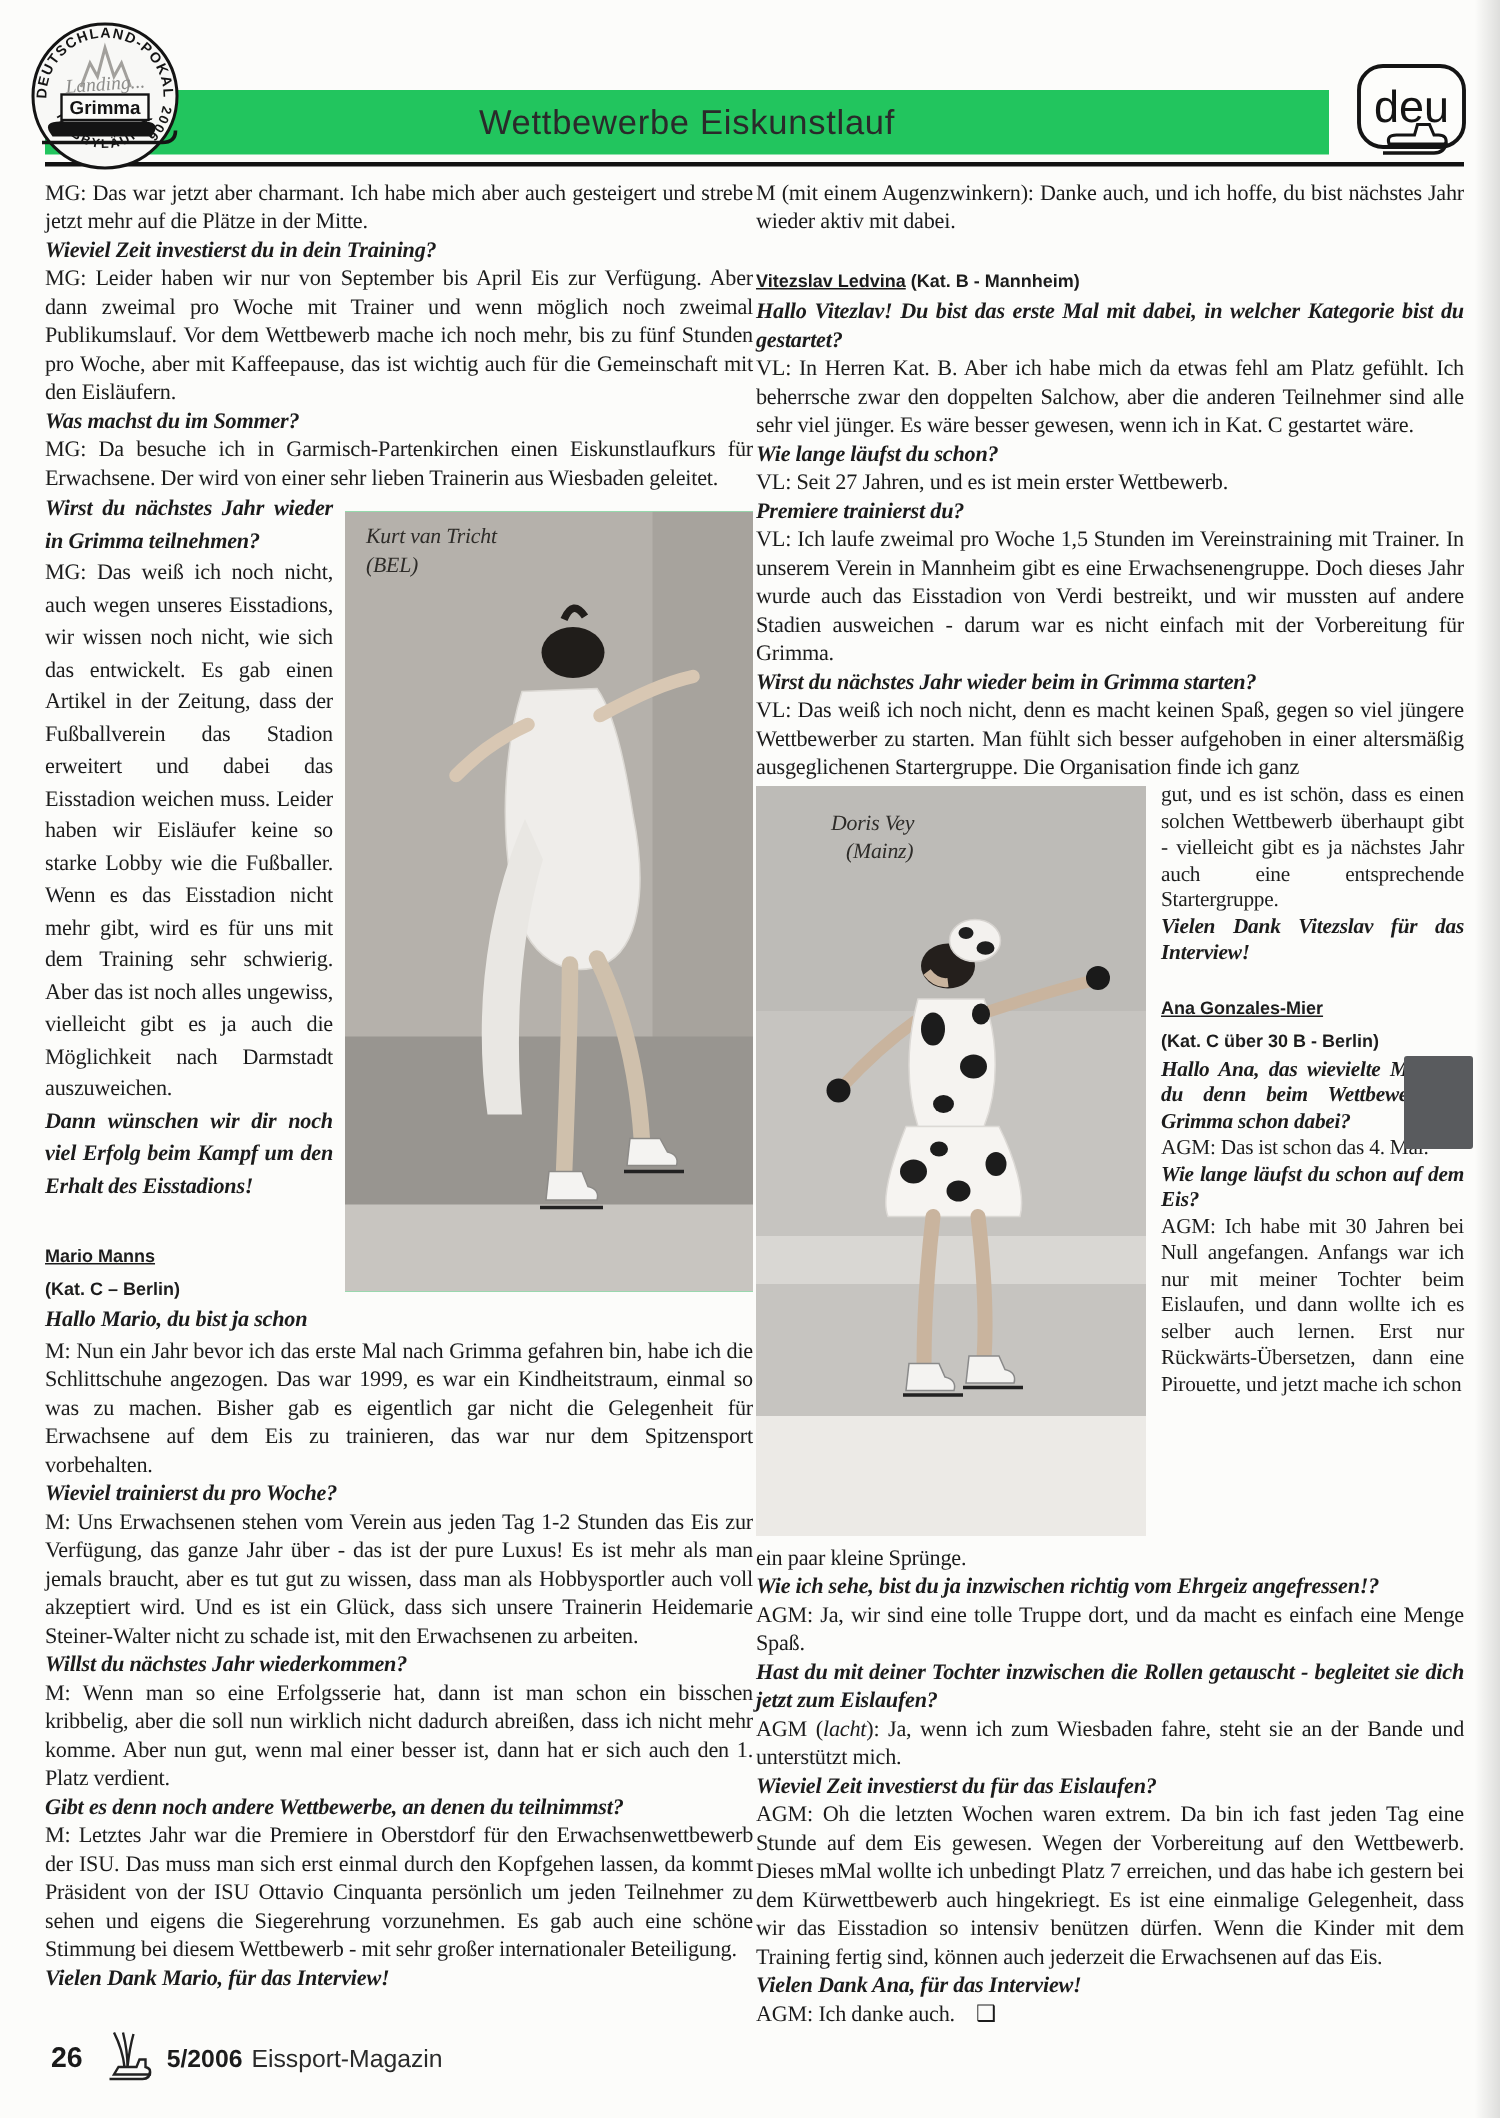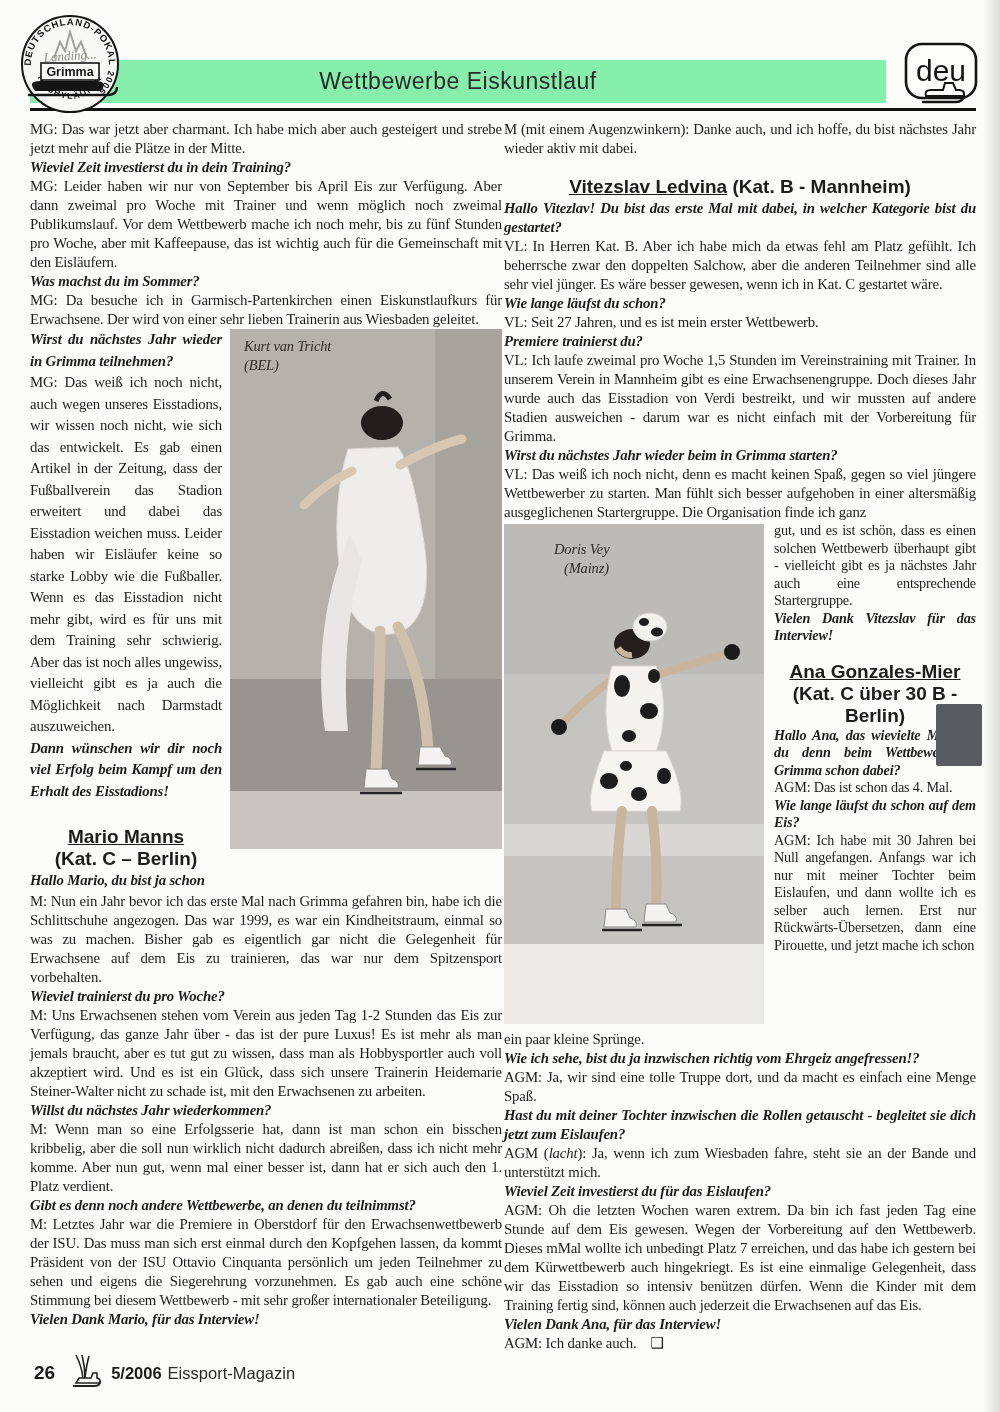--- a/index.html
+++ b/index.html
@@ -1,44 +1,44 @@
 <!DOCTYPE html>
 <html><head>
 <meta charset="utf-8">
 <style>
   html,body{margin:0;padding:0;background:#e9e9e7;}
   .page{position:relative;width:1000px;height:1412px;background:#fcfcfa;margin:0 auto;
         overflow:hidden;font-family:"Liberation Serif",serif;color:#1c1c1c;}
   
-  .graybar{position:absolute;left:30px;top:60px;width:856px;height:43px;background:#86efac;
+  .graybar{position:absolute;left:30px;top:60px;width:856px;height:43px;background:#22c55e;
            display:flex;align-items:center;justify-content:center;}
   .graybar .title{font-family:"Liberation Sans",sans-serif;font-size:23px;color:#2a2a2a;letter-spacing:.5px;}
   .rule{position:absolute;left:30px;top:108px;width:946px;height:3px;background:#121212;}
   .stamp{position:absolute;left:6px;top:10px;width:132px;height:112px;}
   .deu{position:absolute;left:902px;top:40px;width:78px;height:74px;}
   
   .col{position:absolute;top:120px;width:472px;font-size:14.8px;line-height:19px;
        text-align:justify;letter-spacing:-0.15px;}
   .col-left{left:30px;}
   .col-right{left:504px;}
   p{margin:0;padding:0;}
   .q{font-weight:bold;font-style:italic;}
   .it{font-style:italic;margin-top:30px;}
   .nl{line-height:21.5px;}
   .nr{line-height:17.5px;font-size:14.2px;}
   .clear{clear:both;}
-  .h-group{font-family:"Liberation Sans",sans-serif;font-weight:bold;font-size:19px;
-           line-height:22px;text-align:center;letter-spacing:0;}
+  .h-group{font-family:"Liberation Sans",sans-serif;font-weight:bold;font-size:12px;
+           line-height:22px;text-align:left;letter-spacing:0;}
   .mt-mario{margin-top:24px;}
   .mt-vit{margin-top:18px;margin-bottom:1px;}
   .mt-ana{margin-top:16px;}
   .h-underline{text-decoration:underline;}
   
   .photo{position:relative;overflow:hidden;}
-  .photo1{float:right;width:272px;height:520px;margin:0 0 6px 8px;background:#22c55e;}
+  .photo1{float:right;width:272px;height:520px;margin:12px 0 6px 8px;background:#22c55e;}
   .photo2{float:left;width:260px;height:500px;margin:2px 10px 6px 0;background:#5eead4;}
   .caption{position:absolute;left:14px;top:8px;font-style:italic;font-size:14.5px;
            line-height:19px;color:#2e2c29;text-align:left;}
   .caption2{left:50px;top:16px;}
   .endmark{margin-left:14px;font-size:15px;}
   
   .footer{position:absolute;left:34px;top:1352px;height:42px;display:flex;align-items:center;
           font-family:"Liberation Sans",sans-serif;}
   .footer .pagenum{font-size:19px;font-weight:bold;color:#1a1a1a;}
   .footer .flogo{margin:0 10px 0 14px;}

